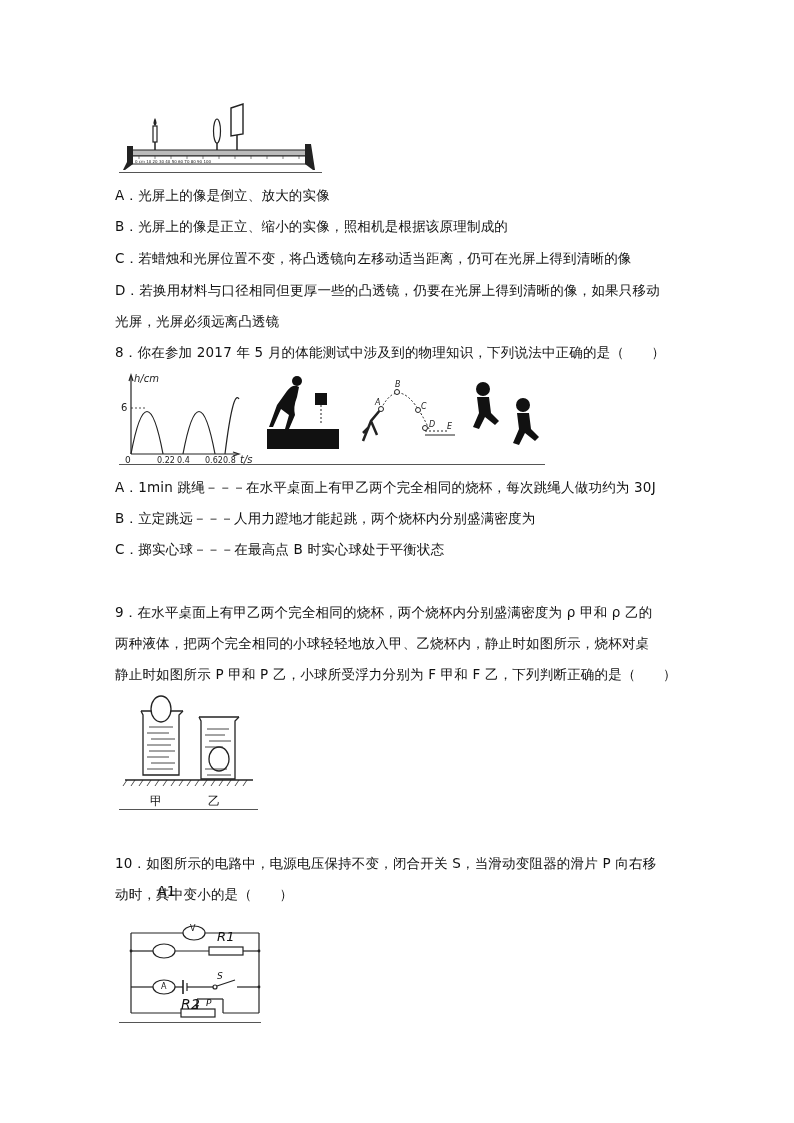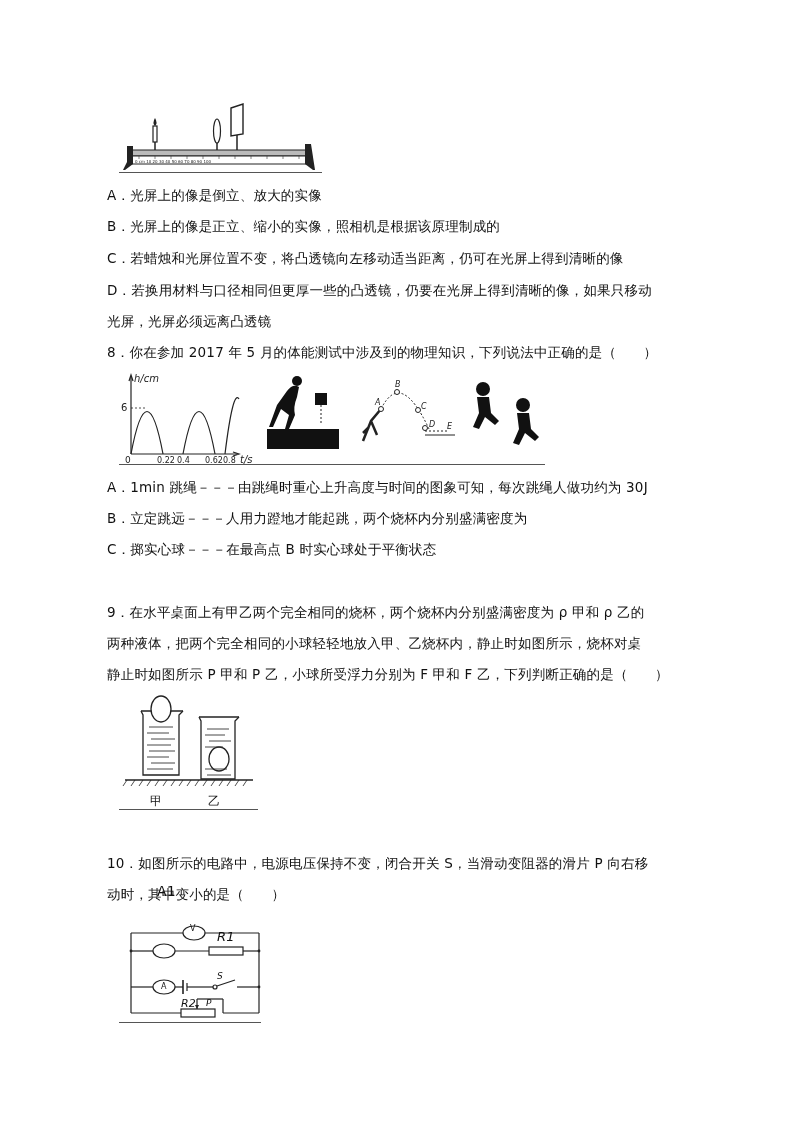--- a/index.html
+++ b/index.html
@@ -1,19 +1,19 @@
 <!DOCTYPE html>
 <html><head>
 <meta charset="utf-8">
 <style>
   html, body { margin: 0; padding: 0; background: #ffffff; }
   body { width: 794px; height: 1123px; position: relative; overflow: hidden;
          font-family: "DejaVu Sans", "Liberation Sans", sans-serif; color: #111; }
   .page { position: absolute; left: 0; top: 0; width: 794px; height: 1123px; }
-  .line { position: absolute; left: 107px; font-size: 13.5px; line-height: 20px; white-space: nowrap; letter-spacing: 0.2px; }
+  .line { position: absolute; left: 115px; font-size: 13.5px; line-height: 20px; white-space: nowrap; letter-spacing: 0.2px; }
   .fig { position: absolute; }
   .rule { position: absolute; height: 1px; background: #555; }
 </style>
 </head>
 <body>
 
 <div class="page">
 
   <svg class="fig" style="left:119px;top:98px" width="200" height="72" viewBox="0 0 200 72">
 
@@ -104,21 +104,21 @@
 
     <g fill="#111">
       <circle cx="364" cy="20" r="7"></circle>
       <path d="M358 28 h12 l2 16 l8 8 l-4 4 l-10 -8 l-6 12 l-6 -2 l6 -14 z"></path>
       <circle cx="404" cy="36" r="7"></circle>
       <path d="M398 44 h12 l2 16 l8 8 l-4 4 l-10 -8 l-6 12 l-6 -2 l6 -14 z"></path>
     </g>
   </svg>
   <div class="rule" style="left:119px;top:464px;width:426px;"></div>
 
-  <div class="line" style="top:477px">A．1min 跳绳－－－由跳绳时重心上升高度与时间的图象可知，每次跳绳人做功约为 30J</div>
+  <div class="line" style="top:477px">A．1min 跳绳－－－在水平桌面上有甲乙两个完全相同的烧杯，每次跳绳人做功约为 30J</div>
   <div class="line" style="top:508px">B．立定跳远－－－人用力蹬地才能起跳，两个烧杯内分别盛满密度为</div>
   <div class="line" style="top:539px">C．掷实心球－－－在最高点 B 时实心球处于平衡状态</div>
 
   <div class="line" style="top:602px">9．在水平桌面上有甲乙两个完全相同的烧杯，两个烧杯内分别盛满密度为 ρ 甲和 ρ 乙的</div>
   <div class="line" style="top:633px">两种液体，把两个完全相同的小球轻轻地放入甲、乙烧杯内，静止时如图所示，烧杯对桌</div>
   <div class="line" style="top:664px">静止时如图所示 P 甲和 P 乙，小球所受浮力分别为 F 甲和 F 乙，下列判断正确的是（　　）</div>
 
   <svg class="fig" style="left:119px;top:693px" width="150" height="120" viewBox="0 0 150 120">
     <g stroke="#222" fill="none" stroke-width="1.3">
 
@@ -210,17 +210,17 @@
     <circle cx="12" cy="38" r="1.4" fill="#222"></circle>
       <circle cx="140" cy="38" r="1.4" fill="#222"></circle>
     <circle cx="140" cy="74" r="1.4" fill="#222"></circle>
     <path d="M76 92 L78 96 L80 92 Z" fill="#222"></path>
   </svg>
   <div class="line" style="left:190px;top:924px;font-size:8px;line-height:10px">V</div>
   <div class="line" style="left:157px;top:886px;font-size:14px;line-height:10px">A1</div>
   <div class="line" style="left:217px;top:932px;font-size:13px;line-height:10px;font-style:italic">R1</div>
   <div class="line" style="left:161px;top:982px;font-size:8px;line-height:10px">A</div>
   <div class="line" style="left:217px;top:971px;font-size:9px;line-height:10px;font-style:italic">S</div>
-  <div class="line" style="left:181px;top:999px;font-size:11px;line-height:10px;font-style:italic">R2</div>
+  <div class="line" style="left:181px;top:999px;font-size:14px;line-height:10px;font-style:italic">R2</div>
   <div class="line" style="left:206px;top:998px;font-size:9px;line-height:10px;font-style:italic">P</div>
   <div class="rule" style="left:119px;top:1022px;width:142px;"></div>
 
 </div>
 
 </body></html>

